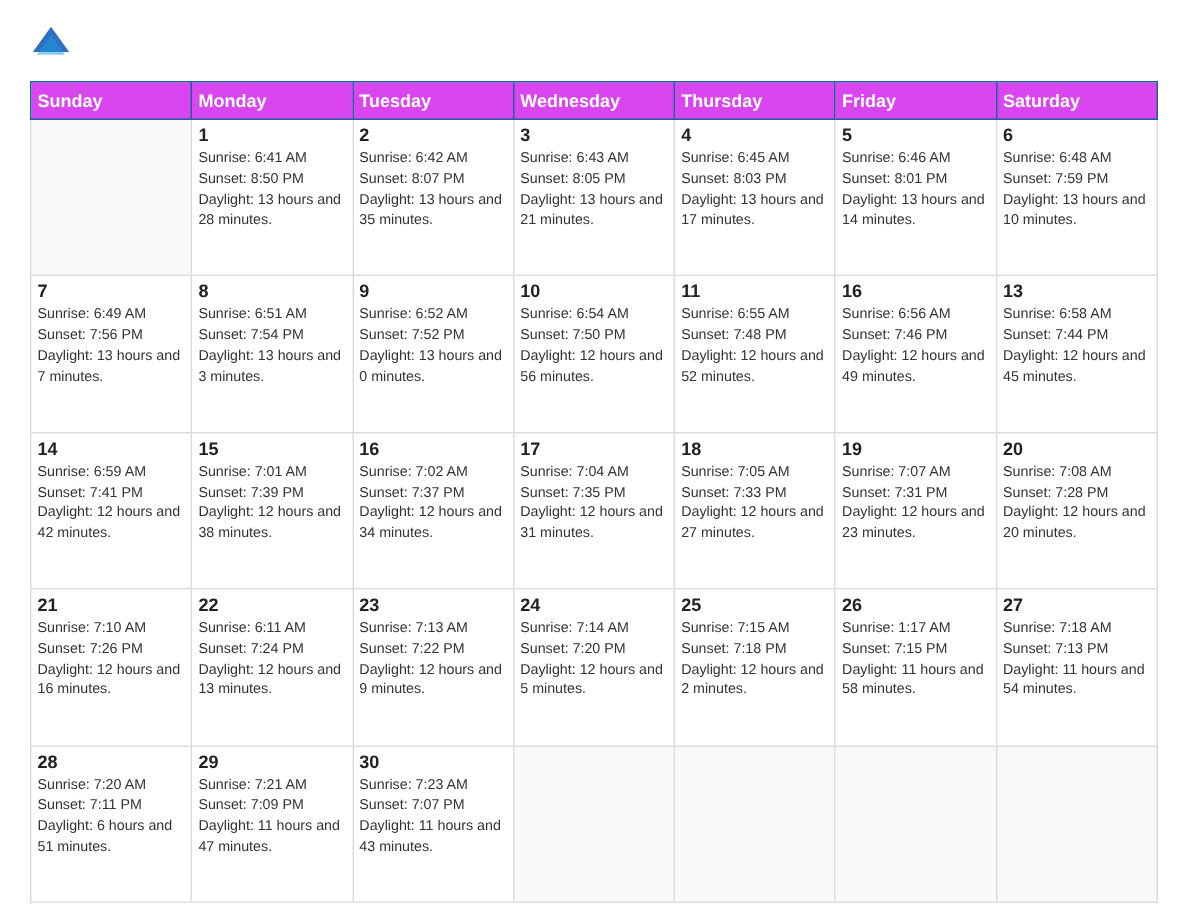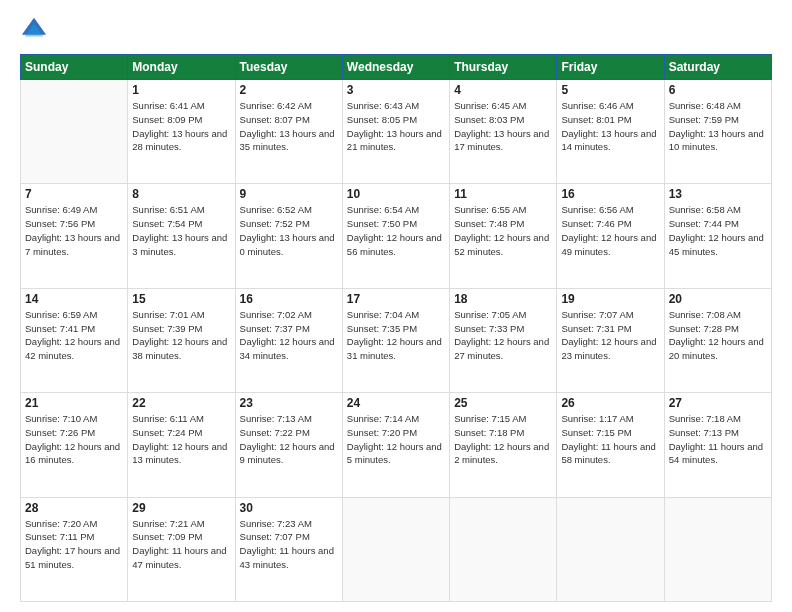--- a/index.html
+++ b/index.html
@@ -61,21 +61,21 @@
       color: #555;
     }
     .calendar {
       flex: 1;
       border: 1px solid #ccc;
       border-collapse: collapse;
       width: 100%;
       table-layout: fixed;
     }
     .calendar th {
-      background: #15803d;
+      background: #d946ef;
       color: #fff;
       font-size: 12px;
       font-weight: bold;
       padding: 5px 4px;
       text-align: left;
       border: 1px solid #2060a0;
     }
     .calendar td {
       border: 1px solid #ddd;
       vertical-align: top;
@@ -129,21 +129,21 @@
           <th>Thursday</th>
           <th>Friday</th>
           <th>Saturday</th>
         </tr>
     </thead>
     <tbody id="calendar-body">
     <tr>
           <td class="cell-empty"></td>
           <td>
             <span class="day-number">1</span>
-            <div class="sun-info"><span>Sunrise: 6:41 AM</span><br><span>Sunset: 8:09 PM</span><br><span>Daylight: 13 hours and 28 minutes.</span></div>
+            <div class="sun-info"><span>Sunrise: 6:41 AM</span><br><span>Sunset: 8:50 PM</span><br><span>Daylight: 13 hours and 28 minutes.</span></div>
           </td>
           <td>
             <span class="day-number">2</span>
             <div class="sun-info"><span>Sunrise: 6:42 AM</span><br><span>Sunset: 8:07 PM</span><br><span>Daylight: 13 hours and 35 minutes.</span></div>
           </td>
           <td>
             <span class="day-number">3</span>
             <div class="sun-info"><span>Sunrise: 6:43 AM</span><br><span>Sunset: 8:05 PM</span><br><span>Daylight: 13 hours and 21 minutes.</span></div>
           </td>
           <td>
@@ -245,21 +245,21 @@
             <div class="sun-info"><span>Sunrise: 1:17 AM</span><br><span>Sunset: 7:15 PM</span><br><span>Daylight: 11 hours and 58 minutes.</span></div>
           </td>
           <td>
             <span class="day-number">27</span>
             <div class="sun-info"><span>Sunrise: 7:18 AM</span><br><span>Sunset: 7:13 PM</span><br><span>Daylight: 11 hours and 54 minutes.</span></div>
           </td>
         </tr>
         <tr>
           <td>
             <span class="day-number">28</span>
-            <div class="sun-info"><span>Sunrise: 7:20 AM</span><br><span>Sunset: 7:11 PM</span><br><span>Daylight: 17 hours and 51 minutes.</span></div>
+            <div class="sun-info"><span>Sunrise: 7:20 AM</span><br><span>Sunset: 7:11 PM</span><br><span>Daylight: 6 hours and 51 minutes.</span></div>
           </td>
           <td>
             <span class="day-number">29</span>
             <div class="sun-info"><span>Sunrise: 7:21 AM</span><br><span>Sunset: 7:09 PM</span><br><span>Daylight: 11 hours and 47 minutes.</span></div>
           </td>
           <td>
             <span class="day-number">30</span>
             <div class="sun-info"><span>Sunrise: 7:23 AM</span><br><span>Sunset: 7:07 PM</span><br><span>Daylight: 11 hours and 43 minutes.</span></div>
           </td>
           <td class="cell-empty"></td>

